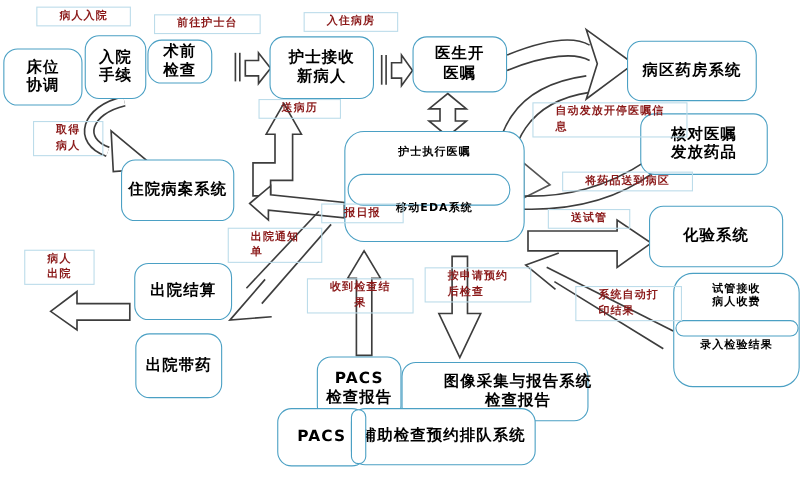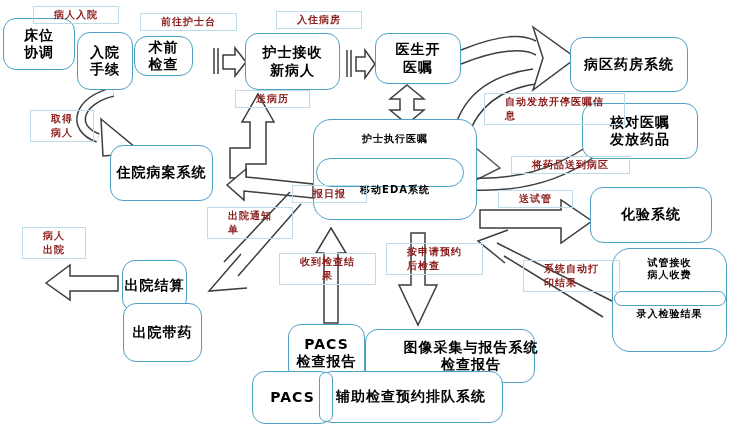--- a/index.html
+++ b/index.html
@@ -94,21 +94,21 @@
     <polygon points="227,185 246,169 246,177 313,184 313,198 244,191 244,200" fill="#fff"></polygon>
 
     <g>
       <line x1="290" y1="192" x2="224" y2="262"></line>
       <line x1="301" y1="204" x2="238" y2="276"></line>
       <polyline points="241,254 209,291 247,288"></polyline>
     </g>
 
     <polygon points="46,283 70,265 70,276 118,276 118,291 70,291 70,300" fill="#fff"></polygon>
   </svg>
-<div class="node" style="left: 3px; top: 18px; width: 72px; height: 52px;">
+<div class="node" style="left: 3px; top: 44px; width: 72px; height: 52px;">
       <div class="nline">床位</div>
       <div class="nline">协调</div>
     </div>
     <div class="node" style="left: 77px; top: 32px; width: 56px; height: 58px;">
       <div class="nline">入院</div>
       <div class="nline">手续</div>
     </div>
     <div class="node" style="left: 134px; top: 36px; width: 59px; height: 40px;">
       <div class="nline">术前</div>
       <div class="nline">检查</div>
@@ -127,38 +127,38 @@
     <div class="node" style="left: 582px; top: 103px; width: 116px; height: 56px;">
       <div class="nline">核对医嘱</div>
       <div class="nline">发放药品</div>
     </div>
     <div class="node" style="left: 110px; top: 145px; width: 103px; height: 56px;">
       <div class="nline">住院病案系统</div>
     </div>
     <div class="node" style="left: 590px; top: 187px; width: 122px; height: 56px;">
       <div class="nline">化验系统</div>
     </div>
-    <div class="node" style="left: 122px; top: 260px; width: 65px; height: 52px;">
+    <div class="node" style="left: 122px; top: 239px; width: 89px; height: 52px;">
       <div class="nline">出院结算</div>
     </div>
     <div class="node" style="left: 123px; top: 303px; width: 79px; height: 59px; justify-content: center;">
       <div class="nline">出院带药</div>
     </div>
     <div class="node" style="left: 288px; top: 324px; width: 77px; height: 58px;">
       <div class="nline">PACS</div>
       <div class="nline">检查报告</div>
     </div>
     <div class="node" style="left: 365px; top: 329px; width: 170px; height: 54px; padding-left: 42px;">
       <div class="nline">图像采集与报告系统</div>
       <div class="nline">检查报告</div>
     </div>
     <div class="node" style="left: 252px; top: 371px; width: 81px; height: 53px;">
       <div class="nline">PACS</div>
     </div>
-    <div class="node" style="left: 319px; top: 371px; width: 184px; height: 52px;">
+    <div class="node" style="left: 319px; top: 371px; width: 168px; height: 52px;">
       <div class="nline">辅助检查预约排队系统</div>
     </div>
     <div class="composite" style="left: 313px; top: 119px; width: 164px; height: 101px;">
       <div class="ctext" style="top: 0px; height: 38px; display: flex; flex-direction: column; justify-content: center; align-items: center;">
         <div>护士执行医嘱</div>
       </div>
       <div class="cpill" style="left: 2px; top: 38px; width: 148px; height: 29px;"></div>
       <div class="ctext" style="top: 64px;">
         <div>移动EDA系统</div>
       </div>

